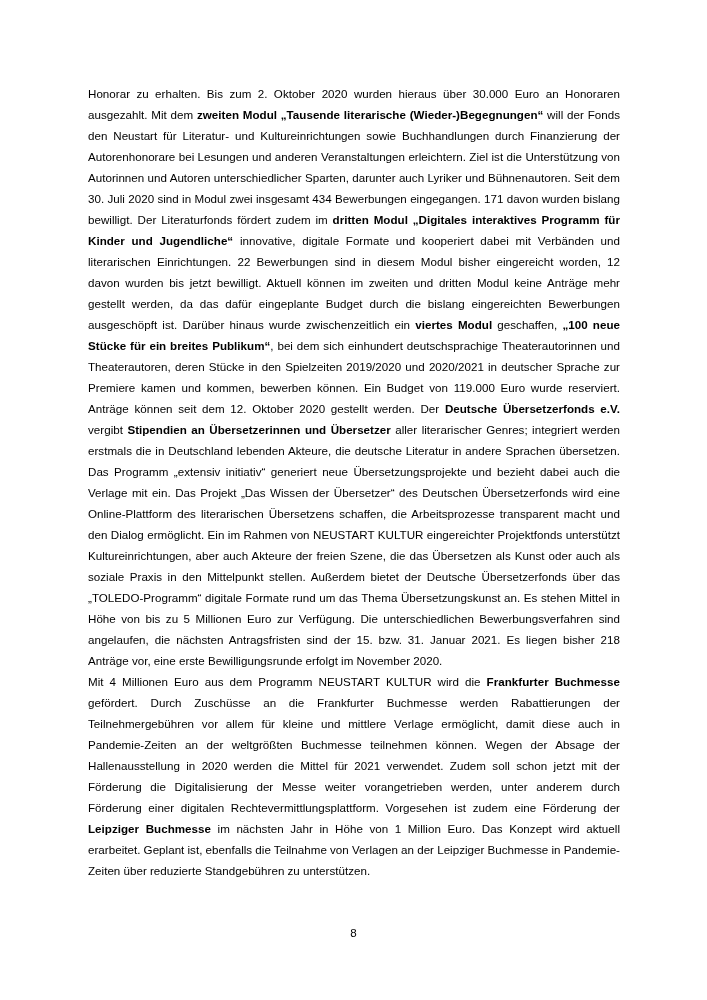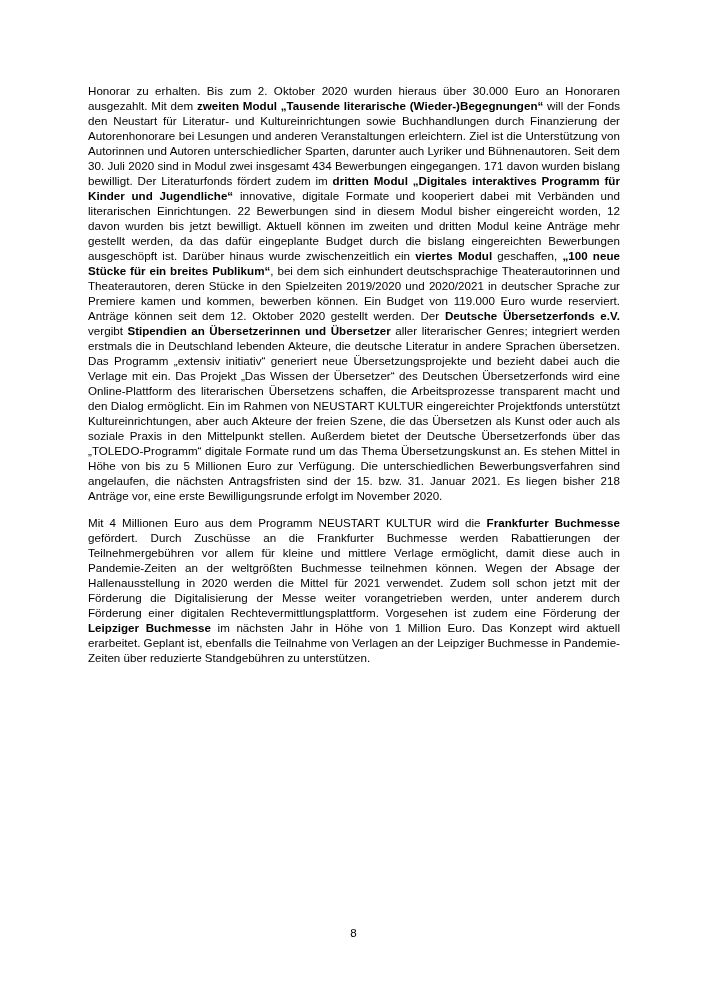--- a/index.html
+++ b/index.html
@@ -21,31 +21,31 @@
     box-sizing: border-box;
   }
   .text-block {
     position: absolute;
     left: 88px;
     top: 83px;
     width: 532px;
   }
   .para {
     font-size: 11.6px;
-    line-height: 15px;
+    line-height: 21px;
     text-align: justify;
     text-justify: inter-word;
     margin: 0;
     hyphens: manual;
     -webkit-hyphens: manual;
     word-spacing: -0.1px;
     letter-spacing: 0.02px;
   }
   .para + .para {
-    margin-top: 12px;
+    margin-top: 0;
   }
   .para b {
     font-weight: bold;
   }
   .page-number {
     position: absolute;
     left: 0;
     top: 925px;
     width: 707px;
     text-align: center;

